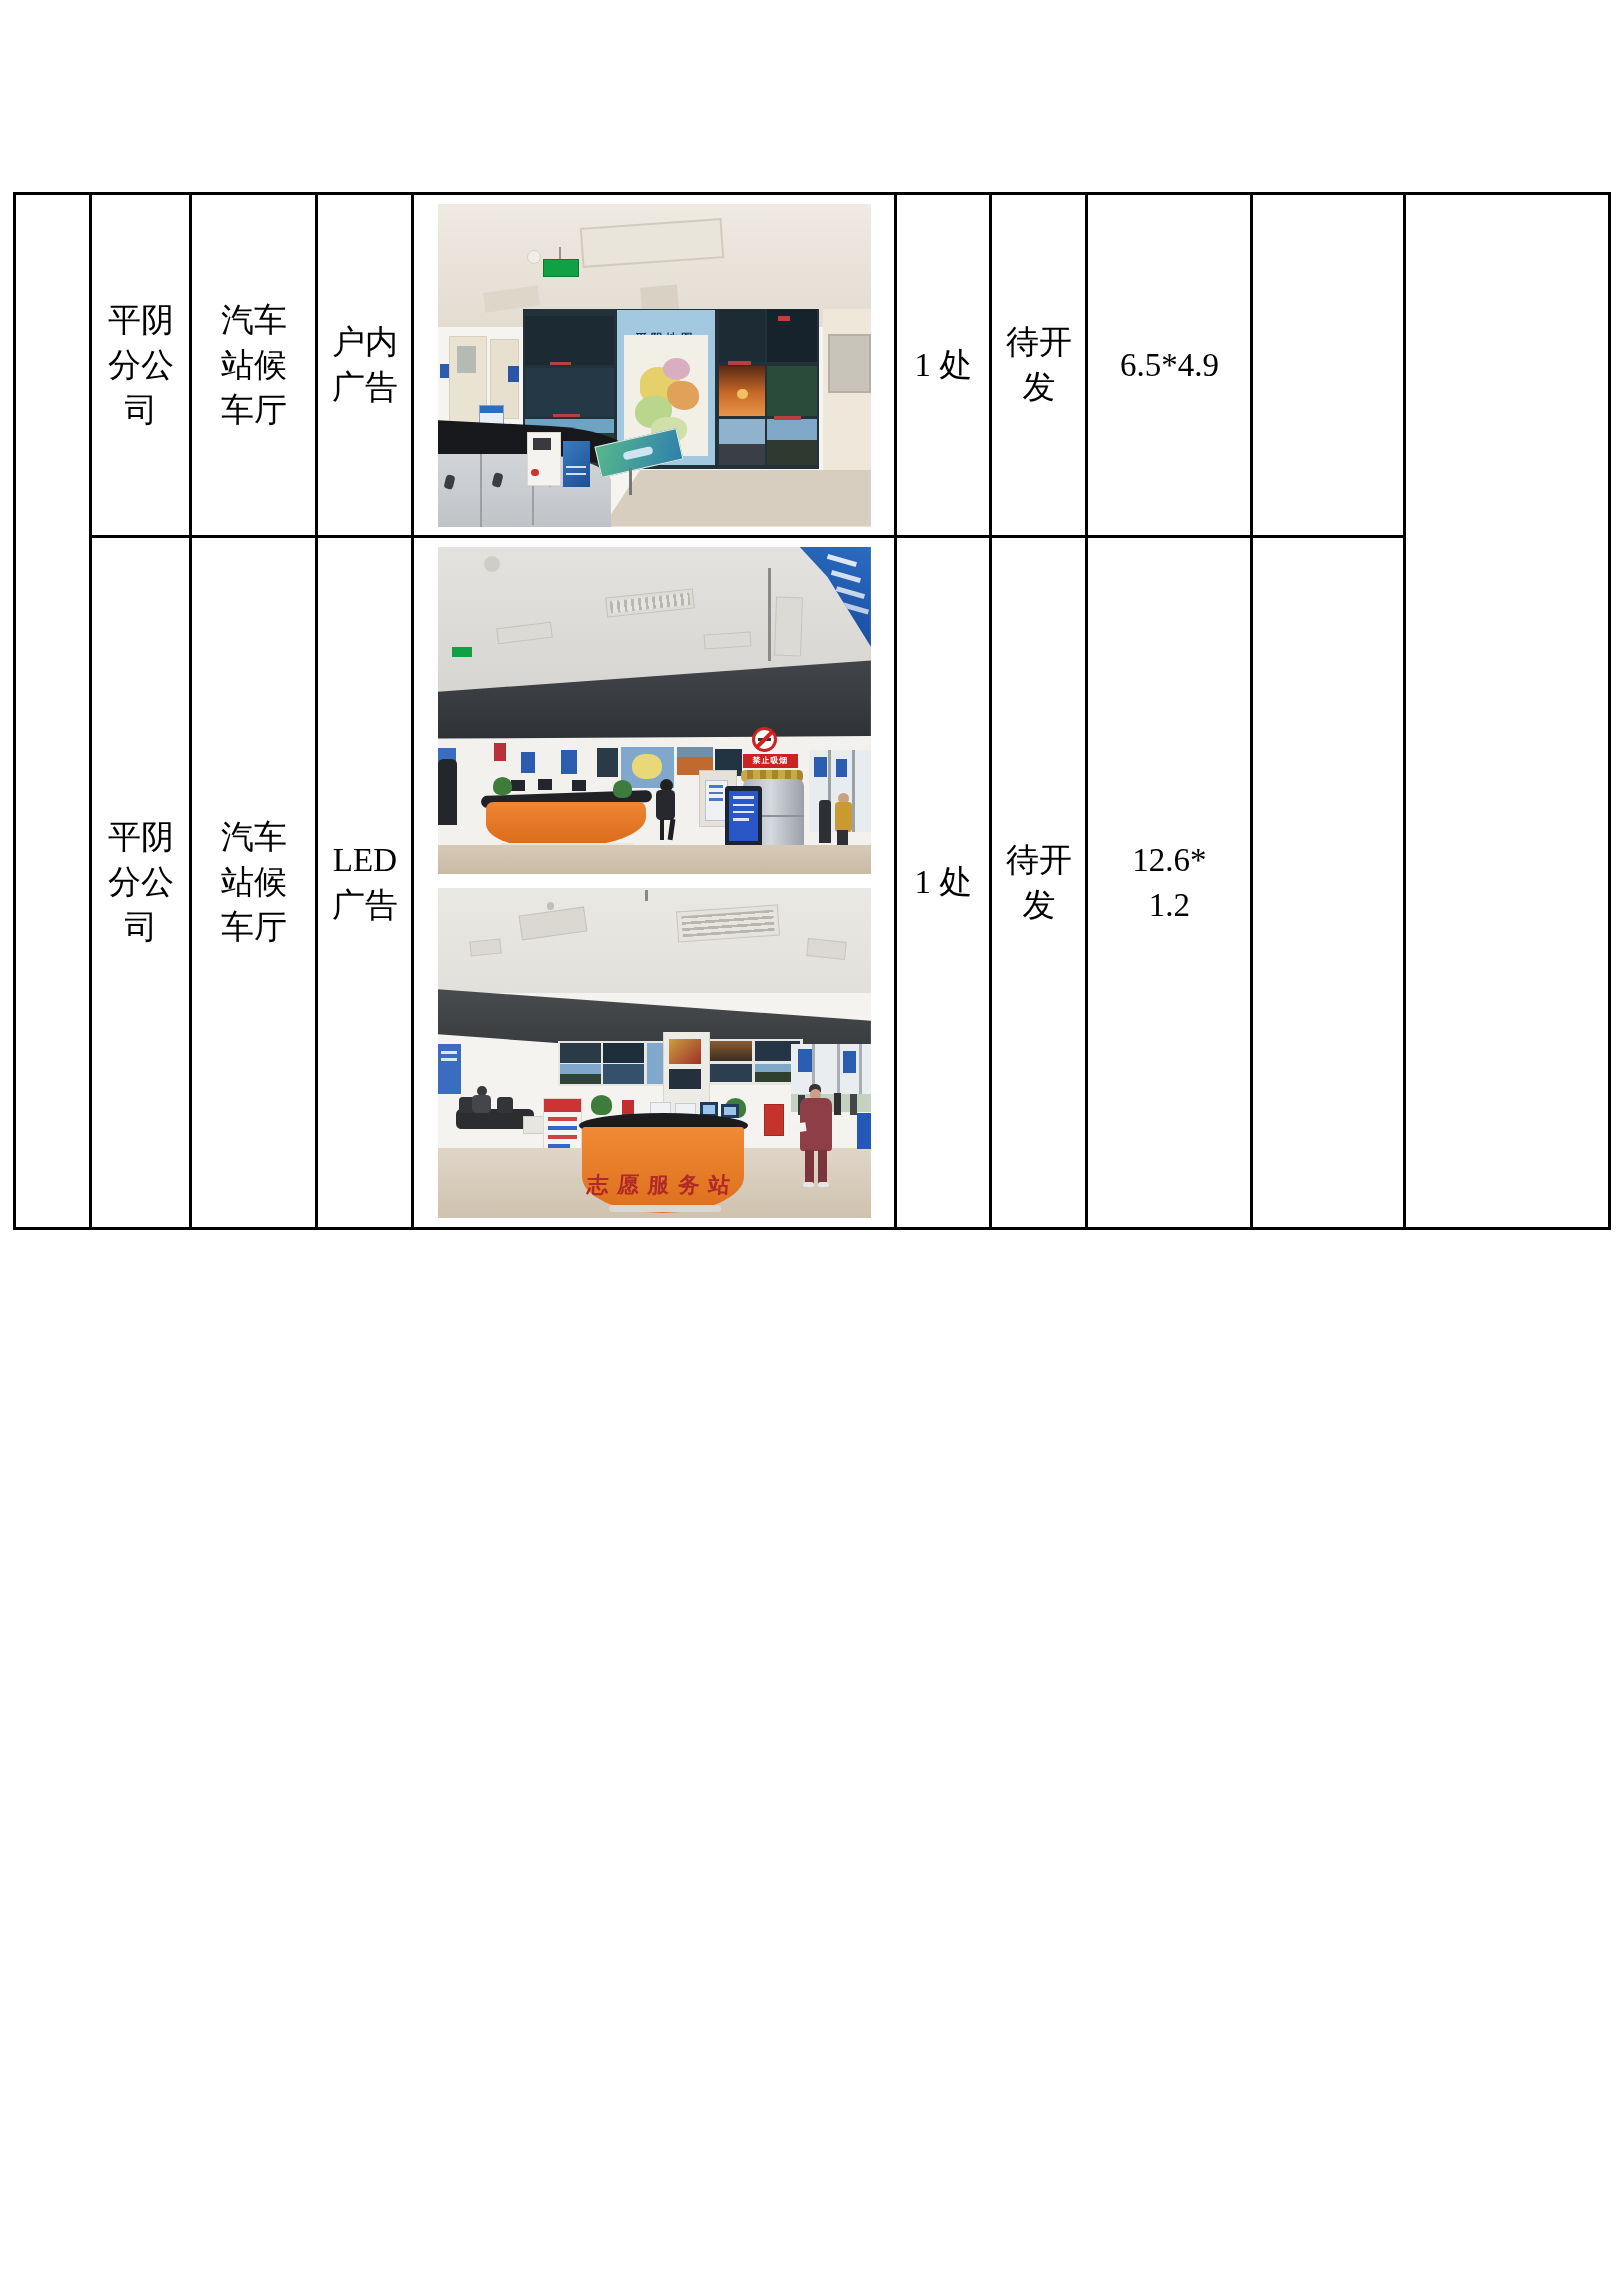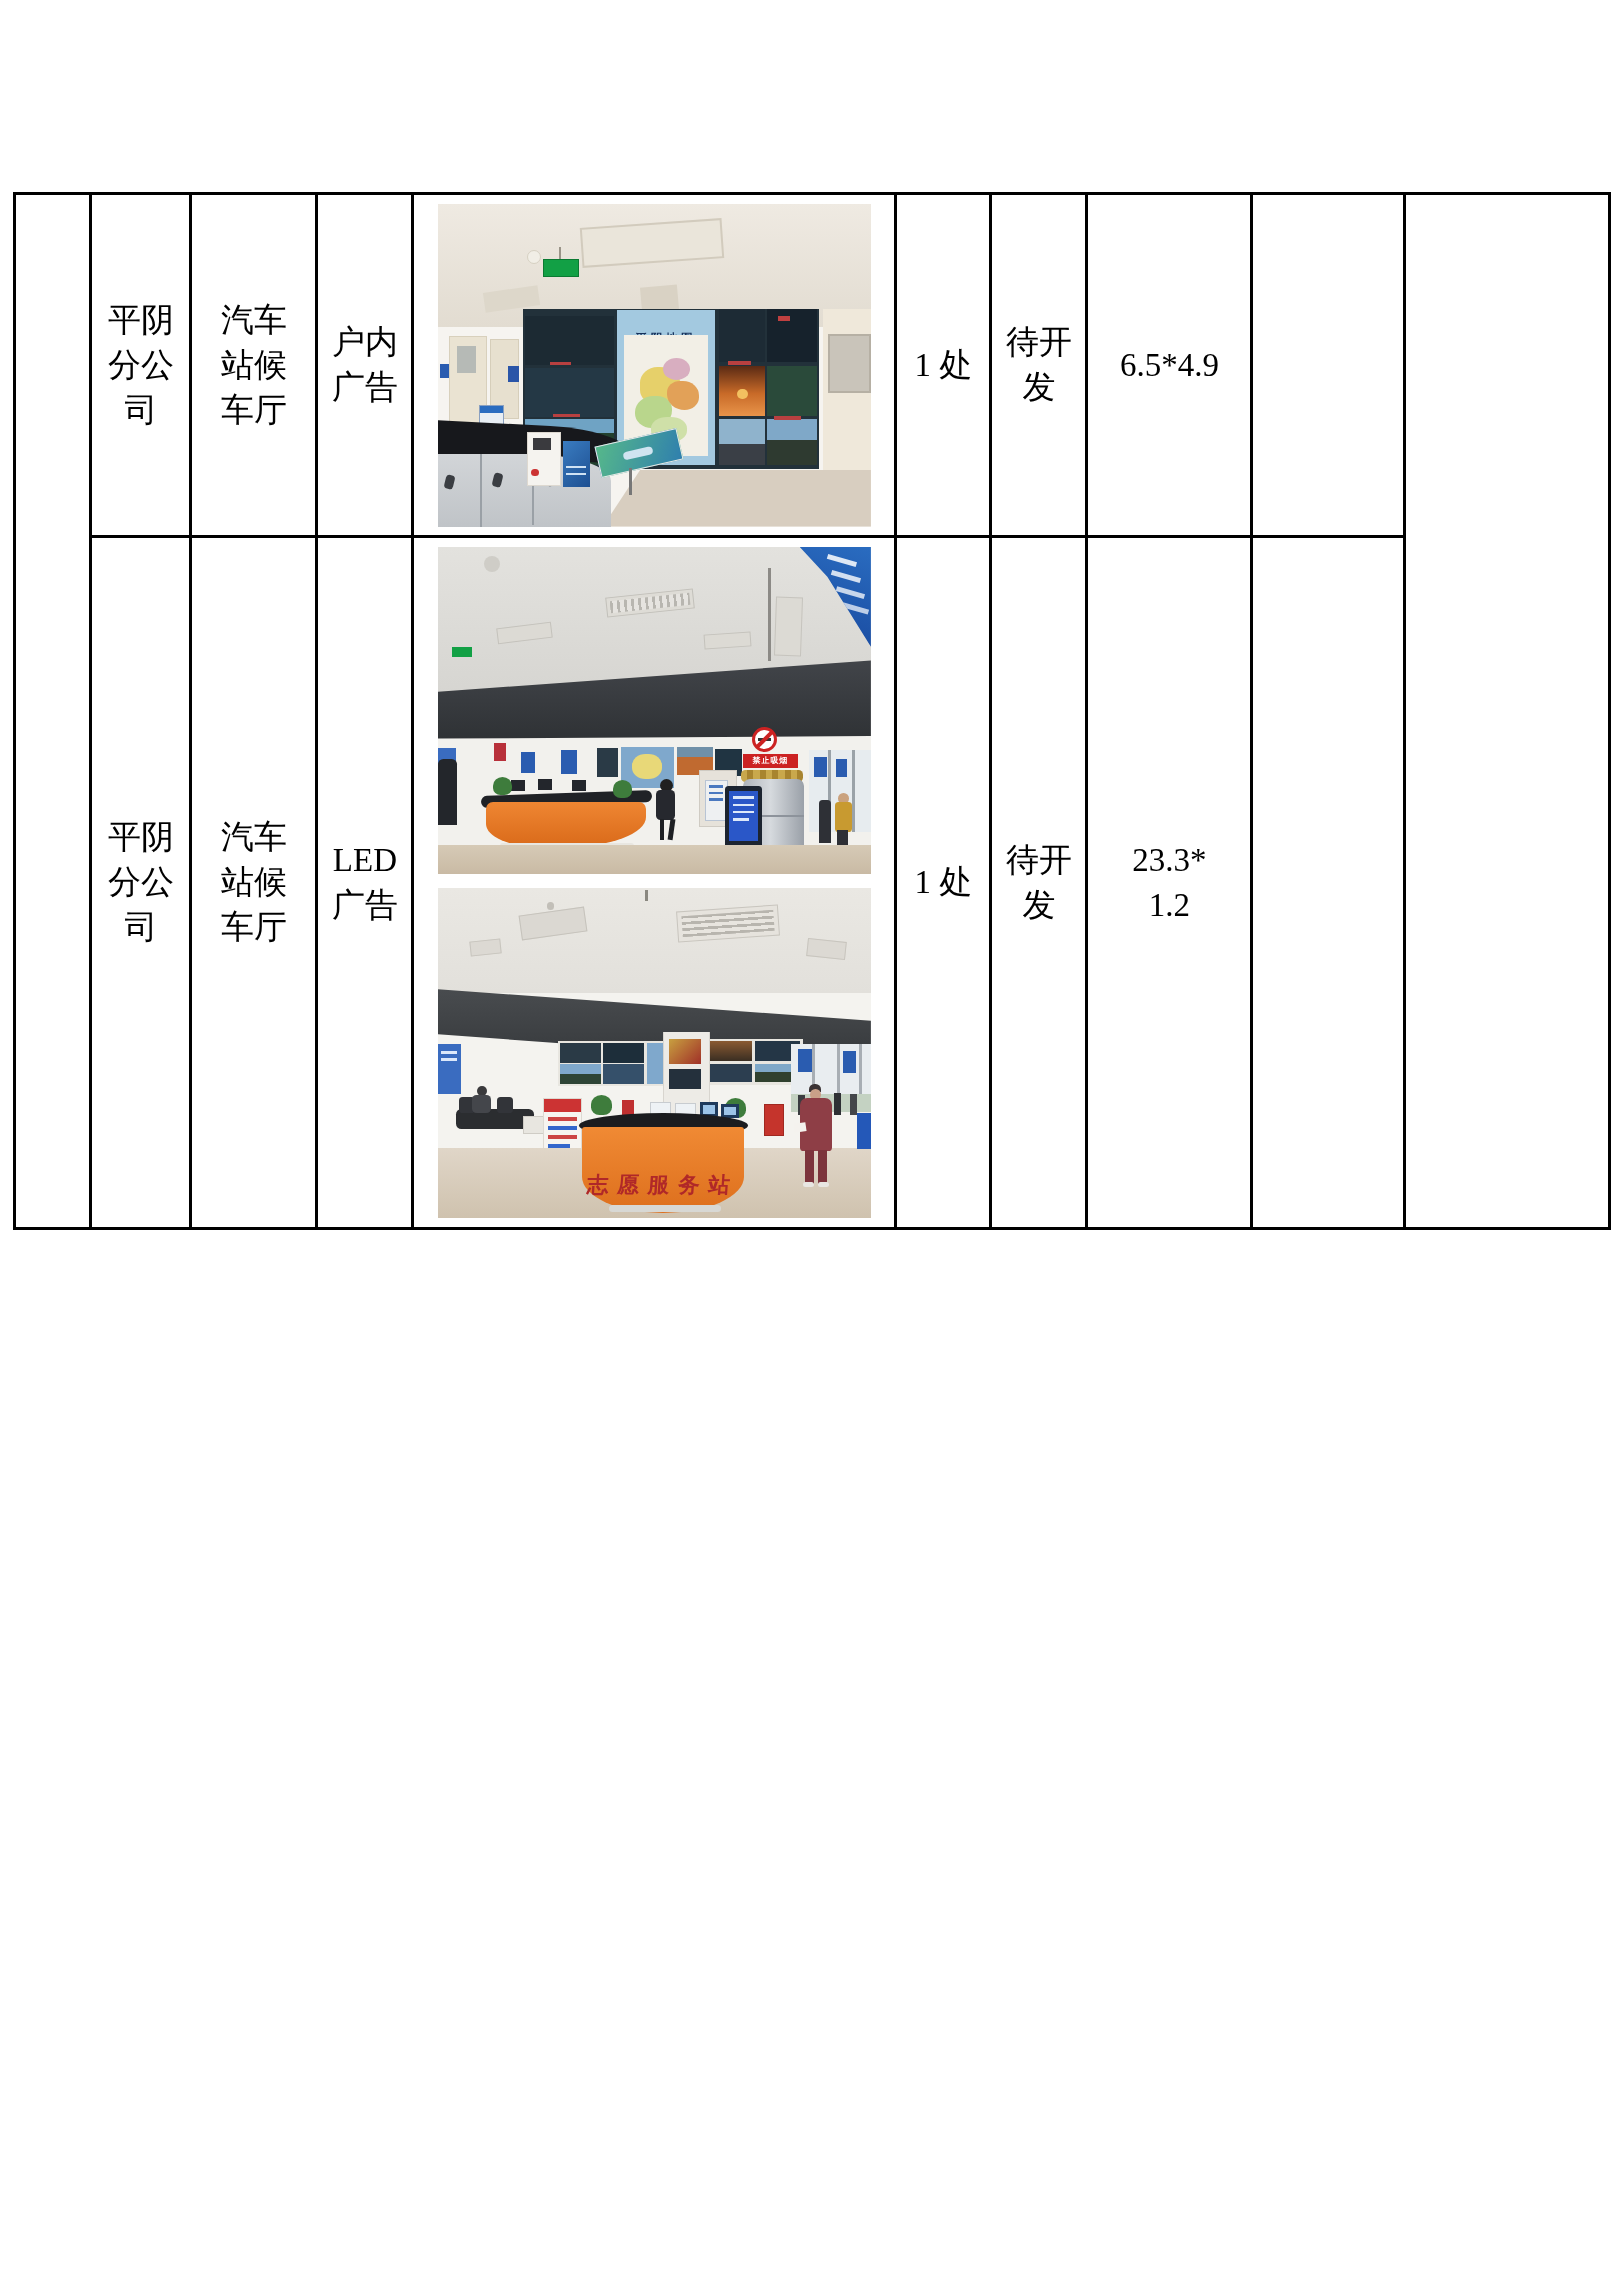--- a/index.html
+++ b/index.html
@@ -338,19 +338,19 @@
           <div class="el" style="left:365px;top:294px;width:10.7px;height:5.3px;background:#e8e6e2;border-radius:2.7px;"></div>
           <div class="el" style="left:380px;top:294px;width:10.7px;height:5.3px;background:#e8e6e2;border-radius:2.7px;"></div>
         </div>
 
       </div>
     </td>
 
     <td>1 处</td>
     <td class="pre">待开
 发</td>
-    <td class="pre">23.3*
+    <td class="pre">12.6*
 1.2</td>
     <td></td>
   </tr>
 </tbody>
   </table>
 
 
 </body></html>

